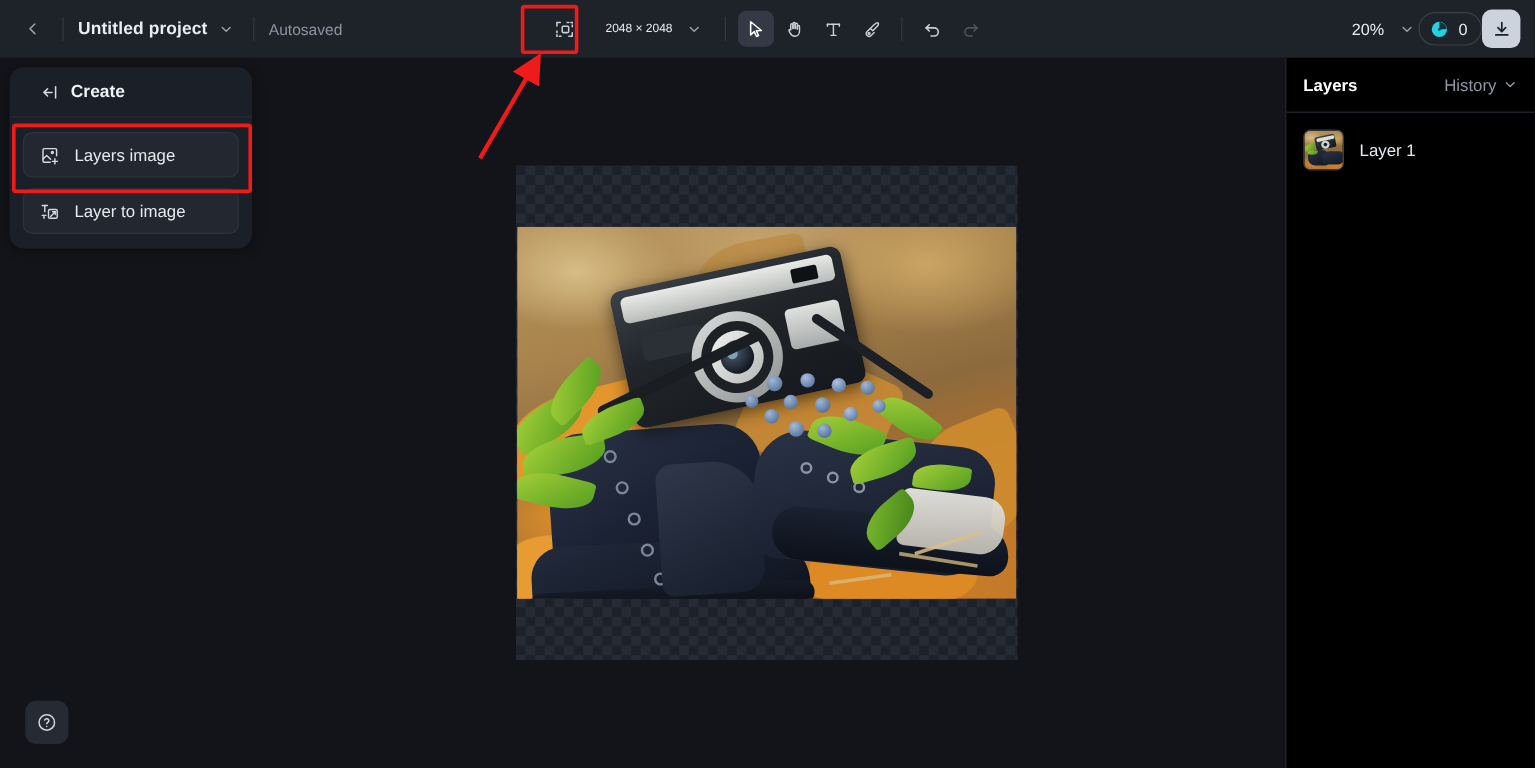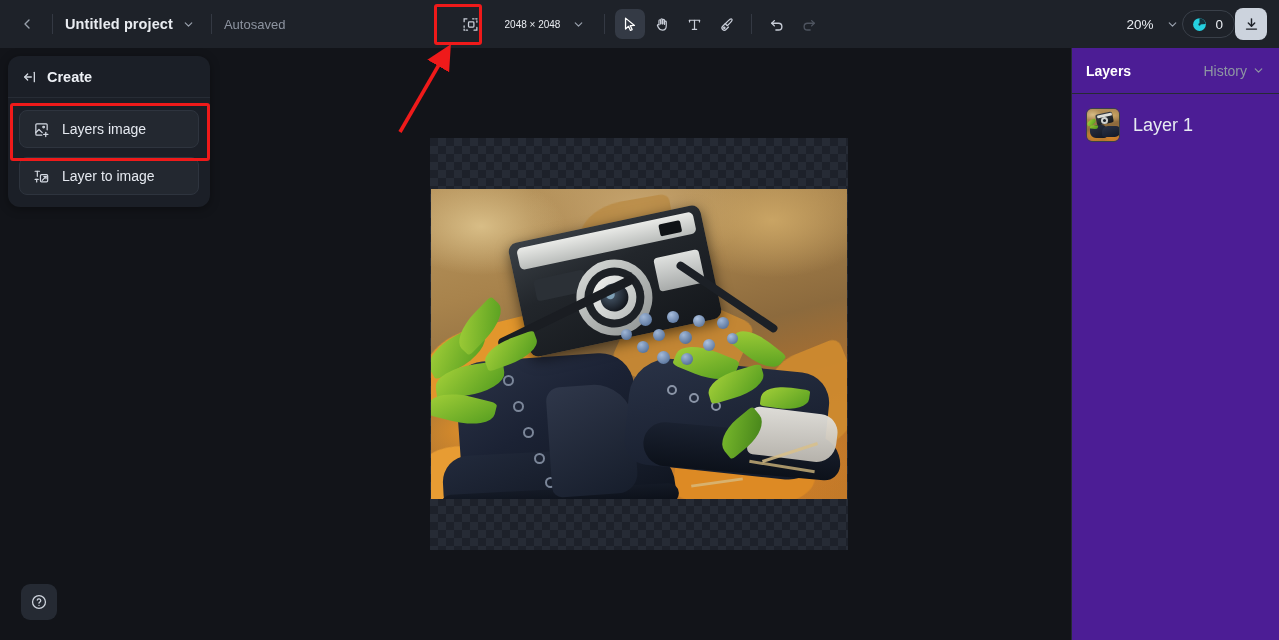--- a/index.html
+++ b/index.html
@@ -79,53 +79,53 @@
 
   
   .create-panel {
     position:absolute; left:8px; top:56px; width:202px;
     background:#1b1f27; border-radius:12px;
     padding: 0 0 12px 0; z-index: 20;
     box-shadow: 0 2px 10px rgba(0,0,0,.35);
   }
   .cp-head {
     height:42px; display:flex; align-items:center; gap:9px;
-    padding: 0 14px; border-bottom: 1px solid #272c35;
+    padding: 0 26px; border-bottom: 1px solid #272c35;
   }
   .cp-head .t { color:#eef1f6; font-size:14.5px; font-weight:600; }
   .cp-list { padding: 12px 11px 0 11px; display:flex; flex-direction:column; gap:9px; }
   .cp-item {
     height:38px; display:flex; align-items:center; gap:12px;
     padding: 0 12px;
     background:#232830; border:1px solid #2e343e; border-radius:8px;
     color:#e5e9f0; font-size:14px; cursor:pointer;
   }
   .cp-item .ic { width:18px; height:18px; display:flex; align-items:center; justify-content:center; color:#d4d9e2; flex:none;}
 
   
   .layers-panel {
     position:absolute; right:0; top:48px; width:208px; height:592px;
-    background:#4c1d95; border-left:1px solid #252a33; z-index:20;
+    background:#000000; border-left:1px solid #252a33; z-index:20;
   }
   .lp-head {
     height:46px; display:flex; align-items:center; justify-content:space-between;
     padding: 0 14px; border-bottom:1px solid #262b34;
   }
   .lp-tab-active { color:#ffffff; font-size:14px; font-weight:700; cursor:pointer; }
   .lp-tab-inactive { color:#8e96a3; font-size:14px; cursor:pointer; display:flex; align-items:center; gap:5px; }
   .lp-rows { padding: 10px 12px; }
   .layer-row {
     display:flex; align-items:center; gap:13px; height:42px;
     border-radius:6px; cursor:pointer; padding: 0 2px;
   }
   .layer-thumb {
     width:34px; height:34px; border-radius:6px; flex:none;
     border:1px solid #3a4049; overflow:hidden; position:relative;
   }
-  .layer-name { color:#e6eaf1; font-size:18px; }
+  .layer-name { color:#e6eaf1; font-size:14px; }
 
   
   .stage { position:absolute; left:210px; top:48px; width:861px; height:592px; overflow:hidden; }
   .artboard {
     position:absolute; left:220px; top:90px; width:418px; height:412px;
     background-color:#1d212a;
     background-image:
       linear-gradient(45deg, #262b35 25%, transparent 25%, transparent 75%, #262b35 75%),
       linear-gradient(45deg, #262b35 25%, transparent 25%, transparent 75%, #262b35 75%);
     background-size: 16px 16px;

